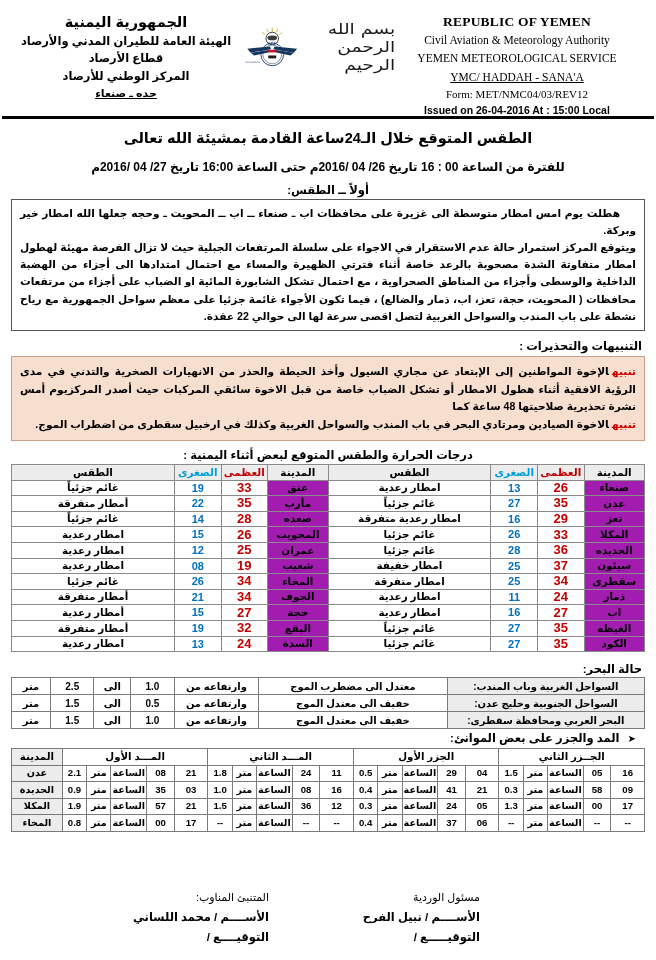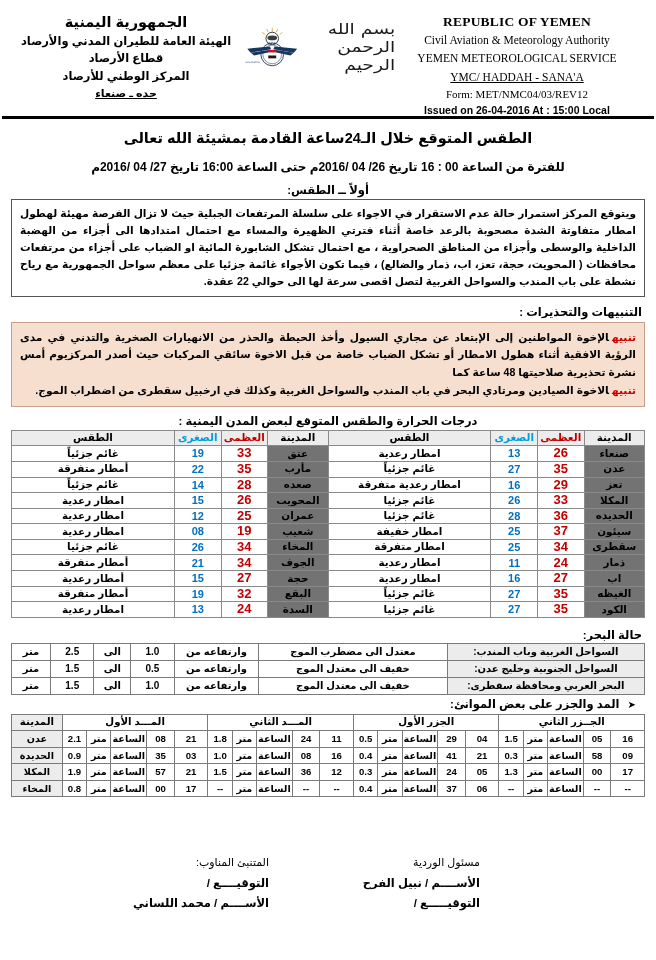--- a/index.html
+++ b/index.html
@@ -168,21 +168,21 @@
   table.temp th, table.temp td {
     border: 1px solid #8a8a8a;
     text-align: center;
     font-size: 10.4px;
     font-weight: bold;
     height: 15.6px;
     padding: 0 1px;
     line-height: 1.1;
   }
   table.temp th { background: #ececec; }
-  th.c-city, td.c-city { width: 52px; background: #737373; }
+  th.c-city, td.c-city { width: 52px; background: #a21caf; }
   th.c-max, td.c-max { width: 40px; }
   th.c-min, td.c-min { width: 40px; }
   th.c-wx,  td.c-wx  { width: 140px; }
   .v-max { color: #c00000; font-size: 13px; margin-top: 9px; }
   .v-min { color: #0070c0; font-size: 11px; }
   th.h-max { color: #c00000; }
   th.h-min { color: #00a0d8; }
   td.c-wx { font-weight: bold; }
 
   
@@ -329,35 +329,36 @@
   <div class="rule"></div>
 
   <div class="title-block">
     <div class="title-main">الطقس المتوقع خلال الـ24ساعة القادمة بمشيئة الله تعالى</div>
     <div class="title-period">للفترة من الساعة  00 : 16 تاريخ 26/ 04 /2016م حتى الساعة  16:00  تاريخ  27/ 04 /2016م</div>
   </div>
 
   <div class="sec-label">أولاً ــ الطقس:</div>
 
   <div class="box">
+    <p class="indent">هطلت يوم امس امطار متوسطة الى غزيرة على محافظات اب ـ صنعاء ــ اب ــ المحويت ـ  وحجه جعلها الله امطار خير وبركة.</p>
     <p>ويتوقع المركز استمرار حالة عدم الاستقرار في الاجواء على سلسلة المرتفعات الجبلية  حيث لا تزال الفرصة مهيئة  لهطول امطار متفاوتة الشدة مصحوبة بالرعد خاصة أثناء فترتي الظهيرة والمساء مع احتمال امتدادها الى أجزاء من الهضبة الداخلية والوسطى وأجزاء من المناطق الصحراوية ، مع احتمال  تشكل الشابورة المائية او الضباب على أجزاء من مرتفعات محافظات  ( المحويت، حجة، تعز، اب، ذمار والضالع) ، فيما تكون الأجواء غائمة جزئيا على معظم  سواحل الجمهورية مع رياح نشطة على باب المندب والسواحل الغربية  لتصل اقصى سرعة لها الى حوالي 22 عقدة.</p>
   </div>
 
   <div class="sec-label-right">التنبيهات والتحذيرات :</div>
 
   <div class="warn-box">
     <p>
       <span class="tanbih">تنبيه</span><span>الإخوة المواطنين إلى الإبتعاد عن مجاري السيول وأخذ الحيطة والحذر من الانهيارات الصخرية والتدني في مدى الرؤية الافقية  أثناء هطول الامطار أو تشكل الضباب خاصة من قبل الاخوة سائقي المركبات حيث أصدر المركزيوم أمس نشرة تحذيرية صلاحيتها 48 ساعة كما</span>
     </p>
     <p>
       <span class="tanbih">تنبيه</span><span>الاخوة الصيادين ومرتادي البحر في باب المندب والسواحل الغربية  وكذلك في ارخبيل سقطرى من اضطراب الموج.</span>
     </p>
   </div>
 
-  <div class="sec-label">درجات الحرارة والطقس المتوقع لبعض المدن اليمنية :</div>
+  <div class="sec-label">درجات الحرارة والطقس المتوقع لبعض أثناء اليمنية :</div>
 
   <div class="tbl-wrap">
     <table class="temp">
       <thead>
         <tr>
           <th class="c-city">المدينة</th>
           <th class="c-max h-max">العظمى</th>
           <th class="c-min h-min">الصغرى</th>
           <th class="c-wx">الطقس</th>
           <th class="c-city">المدينة</th>
@@ -645,22 +646,22 @@
           <td class="t-unit">متر</td>
           <td class="t-num">0.8</td>
           <td class="t-city">المخاء</td>
         </tr>
       </tbody>
   </table>
 
   <div class="sig-area">
     <div class="sig-col right">
       <div class="sig-title">المتنبئ المناوب:</div>
+      <div class="sig-line">الأســــم /  محمد اللساني</div>
       <div class="sig-line">التوقيــــع /</div>
-      <div class="sig-line">الأســــم /  محمد اللساني</div>
     </div>
     <div class="sig-col left">
       <div class="sig-title">مسئول الوردية</div>
       <div class="sig-line">الأســــم / نبيل الفرح</div>
       <div class="sig-line">التوقيـــــع  /</div>
     </div>
   </div>
 
 </div>
 

